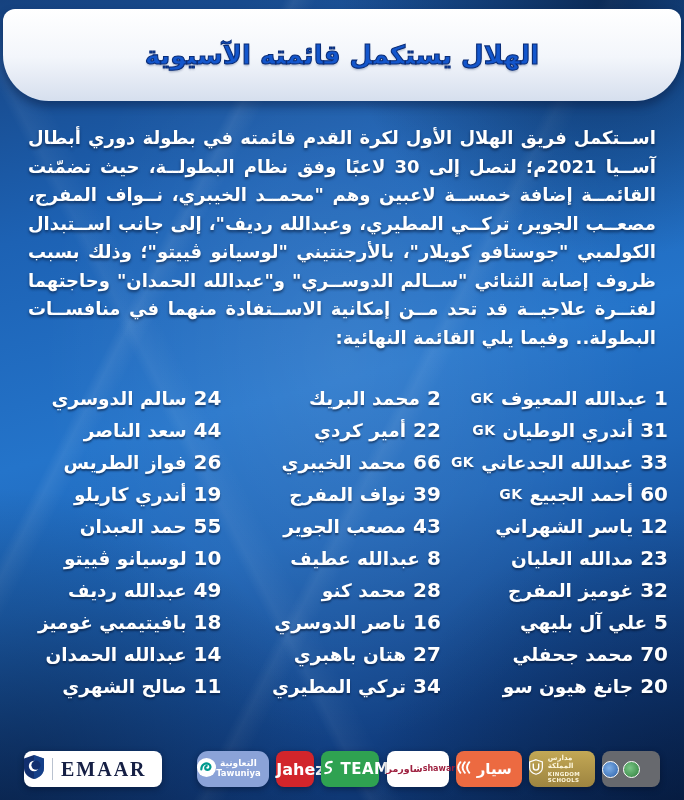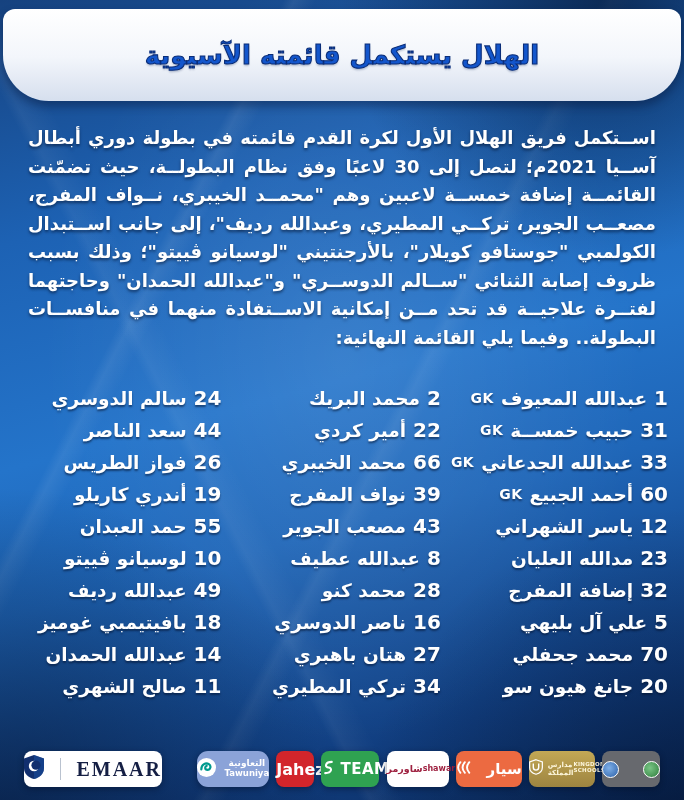--- a/index.html
+++ b/index.html
@@ -50,40 +50,40 @@
   }
   .num{font-size:20px;}
   .pname{font-size:18.5px;white-space:nowrap;}
   .gk{font-size:14px;letter-spacing:.5px;}
   
   .footer{
     position:absolute;left:24px;right:24px;bottom:10px;height:42px;
     display:flex;align-items:center;justify-content:space-between;
   }
   .pill{
-    height:36px;border-radius:8px;display:flex;align-items:center;justify-content:space-between;
+    height:36px;border-radius:8px;display:flex;align-items:center;justify-content:flex-start;
     box-shadow:0 2px 6px rgba(3,12,34,.45);flex:none;
   }
   .pill-emaar{background:#ffffff;width:138px;gap:8px;margin-right:28px;}
   .emaar-divider{width:1px;height:22px;background:#b9c2cf;}
   .emaar-text{font-family:"Liberation Serif",serif;font-size:20px;color:#151f44;letter-spacing:2px;font-weight:600;}
   .pill-tawuniya{background:#8ba3d8;width:72px;gap:0;border-radius:11px;}
   .taw-text{display:flex;flex-direction:column;align-items:center;color:#fff;font-weight:bold;line-height:1.1;}
   .taw-ar{font-size:9px;} .taw-en{font-size:8.5px;}
   .pill-jahez{background:#d2252b;width:38px;}
   .jahez-text{color:#fff;font-weight:bold;font-size:16px;}
   .pill-team{background:#2fa251;width:58px;gap:4px;}
   .team-text{color:#fff;font-weight:bold;font-size:15px;letter-spacing:.5px;}
   .pill-shawarmer{background:#ffffff;width:62px;gap:4px;}
   .shaw-text{display:flex;flex-direction:row;align-items:center;color:#9e2140;font-weight:bold;line-height:1.1;}
   .shaw-ar{font-size:9.5px;} .shaw-en{font-size:8px;}
   .pill-siyar{background:#ec6a41;width:66px;gap:5px;}
   .siyar-text{color:#fff;font-weight:bold;font-size:15px;}
   .pill-kingdom{background:linear-gradient(180deg,#c3a855,#9d8440);width:66px;gap:5px;}
-  .king-text{display:flex;flex-direction:row;align-items:flex-start;color:#fdf6dc;font-weight:bold;line-height:1.2;}
+  .king-text{display:flex;flex-direction:column;align-items:flex-start;color:#fdf6dc;font-weight:bold;line-height:1.2;}
   .king-ar{font-size:7px;} .king-en{font-size:5.5px;letter-spacing:.3px;}
   .pill-misc{background:#67696e;width:58px;gap:4px;}
   .circ{width:17px;height:17px;border-radius:50%;border:1.5px solid #fff;box-sizing:border-box;}
   .circ-blue{background:radial-gradient(circle at 40% 40%, #7fb0e8, #2b5fa8);}
   .circ-green{background:radial-gradient(circle at 40% 40%, #79c585, #2f7d3d);}
 </style>
 </head>
 <body>
 
 <div class="poster">
@@ -97,21 +97,21 @@
   <div class="roster">
 
     <div class="col">
       <div class="row">
           <span class="num">1</span>
           <span class="pname">عبدالله المعيوف</span>
           <span class="gk">GK</span>
         </div>
       <div class="row">
           <span class="num">31</span>
-          <span class="pname">حبيب خمســة</span>
+          <span class="pname">أندري الوطيان</span>
           <span class="gk">GK</span>
         </div>
       <div class="row">
           <span class="num">33</span>
           <span class="pname">عبدالله الجدعاني</span>
           <span class="gk">GK</span>
         </div>
       <div class="row">
           <span class="num">60</span>
           <span class="pname">أحمد الجبيع</span>
@@ -120,21 +120,21 @@
       <div class="row">
           <span class="num">12</span>
           <span class="pname">ياسر الشهراني</span>
         </div>
       <div class="row">
           <span class="num">23</span>
           <span class="pname">مدالله العليان</span>
         </div>
       <div class="row">
           <span class="num">32</span>
-          <span class="pname">إضافة المفرج</span>
+          <span class="pname">غوميز المفرج</span>
         </div>
       <div class="row">
           <span class="num">5</span>
           <span class="pname">علي آل بليهي</span>
         </div>
       <div class="row">
           <span class="num">70</span>
           <span class="pname">محمد جحفلي</span>
         </div>
       <div class="row">

